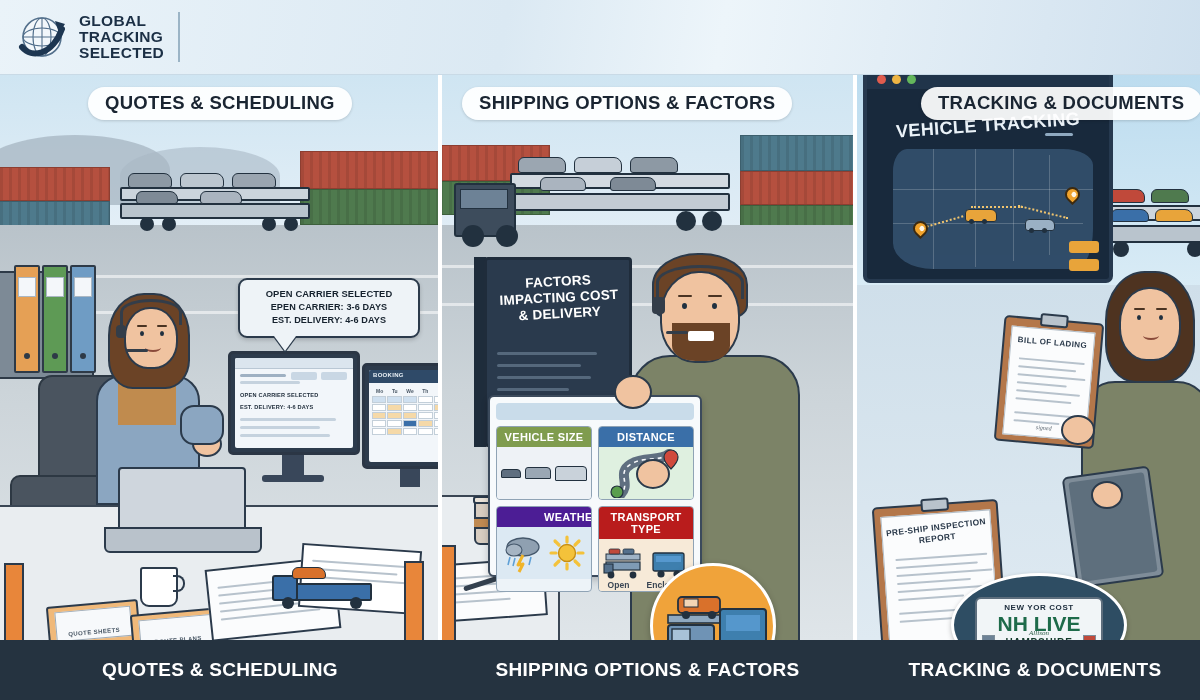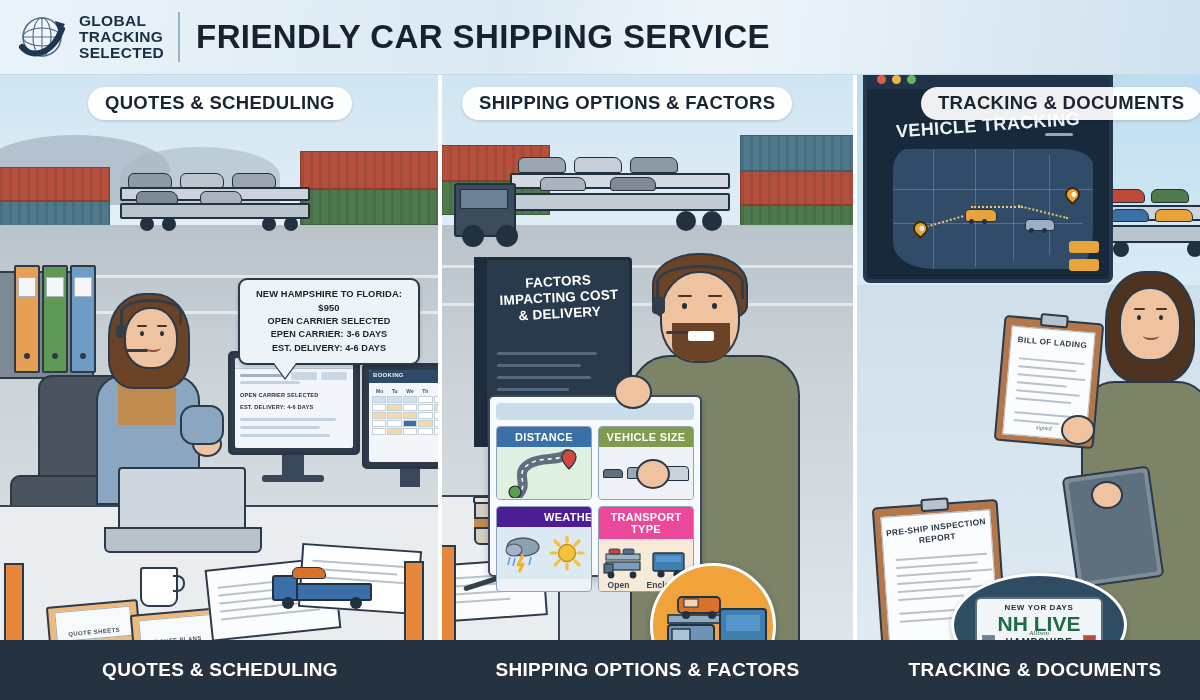--- a/index.html
+++ b/index.html
@@ -418,21 +418,20 @@
           <path d="M37 10 L47 13 L41 22 Z" fill="#1d3651"></path>
         </svg>
       </div>
       <div class="logo-text">
         <div>GLOBAL</div>
         <div>TRACKING</div>
         <div>SELECTED</div>
       </div>
     </div>
     <div class="logo-divider"></div>
-    <div class="header-title">FRIENDLY CAR SHIPPING SERVICE</div>
   </div>
 
   <div class="panels">
 
     <div class="panel p1">
       <div class="sky"></div>
       <div class="mountain" style="left:-20px;top:60px;width:190px;height:70px;border-radius:50% 50% 0 0;"></div>
       <div class="mountain" style="left:120px;top:72px;width:160px;height:58px;border-radius:50% 50% 0 0;opacity:.6;"></div>
       <div class="tree" style="left:22px;top:92px;width:26px;height:34px;background:#d88a3c;border:1px solid #9a5f25;"></div>
       <div class="tree" style="left:54px;top:98px;width:22px;height:30px;background:#c9a63c;border:1px solid #8f7320;"></div>
@@ -549,21 +548,20 @@
                 <div class="cal-cell"></div>
                 <div class="cal-cell"></div>
             </div>
           </div>
           <div class="line" style="left:3px;top:22px;width:0;"></div>
         </div>
       </div>
       <div class="mon-stand" style="left:400px;top:394px;width:20px;height:18px;"></div>
 
       <div class="bubble" style="left:238px;top:203px;">
-        <div>NEW HAMPSHIRE TO FLORIDA: $950</div>
         <div>OPEN CARRIER SELECTED</div>
         <div>EPEN CARRIER: 3-6 DAYS</div>
         <div>EST. DELIVERY: 4-6 DAYS</div>
         <div class="tail"></div>
       </div>
 
       <div class="laptop-screen" style="left:118px;top:392px;width:128px;height:62px;"></div>
       <div class="laptop-base" style="left:104px;top:452px;width:158px;height:26px;"></div>
 
       <div class="mug" style="left:140px;top:492px;width:38px;height:40px;"></div>
@@ -652,37 +650,37 @@
       <div class="headset-cup" style="left:212px;top:222px;width:13px;height:17px;"></div>
       <div class="mic" style="left:226px;top:256px;width:22px;"></div>
       <div class="hand" style="left:174px;top:300px;width:38px;height:34px;z-index:25;"></div>
       <div class="hand" style="left:196px;top:384px;width:34px;height:30px;z-index:25;"></div>
 
       <div class="poster" style="left:48px;top:320px;width:214px;height:182px;">
         <div class="poster-bar"></div>
         <div class="poster-grid">
 
           <div class="fcard">
+            <div class="ft" style="background:#7f9c4e;">VEHICLE SIZE</div>
+            <div class="fb" style="background:#eef2f6;">
+              <div style="width:20px;height:9px;background:#5f6f80;border:1px solid #22313f;border-radius:3px 4px 1px 1px;"></div>
+              <div style="width:26px;height:12px;background:#9aa7b4;border:1px solid #22313f;border-radius:3px 4px 1px 1px;"></div>
+              <div style="width:32px;height:15px;background:#c9d2da;border:1px solid #22313f;border-radius:3px 4px 1px 1px;"></div>
+            </div>
+          </div>
+
+          <div class="fcard">
             <div class="ft" style="background:#3a6fa8;">DISTANCE</div>
             <div class="fb" style="background:#dff0e0;">
               <svg width="78" height="50" viewBox="0 0 78 50">
                 <path d="M12 48 C26 36 8 26 24 16 C38 8 52 14 62 6" stroke="#5f6f80" stroke-width="10" fill="none" stroke-linecap="round"></path>
                 <path d="M12 48 C26 36 8 26 24 16 C38 8 52 14 62 6" stroke="#f6f8fa" stroke-width="1.6" fill="none" stroke-dasharray="4 4"></path>
                 <circle cx="10" cy="44" r="6" fill="#5a9e4e" stroke="#22313f" stroke-width="1.2"></circle>
                 <path d="M64 2 a7 7 0 0 1 7 7 c0 5 -7 12 -7 12 s-7 -7 -7 -12 a7 7 0 0 1 7 -7z" fill="#d0493c" stroke="#22313f" stroke-width="1.2"></path>
               </svg>
-            </div>
-          </div>
-
-          <div class="fcard">
-            <div class="ft" style="background:#7f9c4e;">VEHICLE SIZE</div>
-            <div class="fb" style="background:#eef2f6;">
-              <div style="width:20px;height:9px;background:#5f6f80;border:1px solid #22313f;border-radius:3px 4px 1px 1px;"></div>
-              <div style="width:26px;height:12px;background:#9aa7b4;border:1px solid #22313f;border-radius:3px 4px 1px 1px;"></div>
-              <div style="width:32px;height:15px;background:#c9d2da;border:1px solid #22313f;border-radius:3px 4px 1px 1px;"></div>
             </div>
           </div>
 
           <div class="fcard">
             <div class="ft" style="background:#4c1d95;padding-left:47px;">WEATHER</div>
             <div class="fb" style="background:#dce9f3;">
               <svg width="42" height="40" viewBox="0 0 42 40">
                 <ellipse cx="20" cy="14" rx="16" ry="9" fill="#8fa0b1" stroke="#44576b" stroke-width="1.3"></ellipse>
                 <ellipse cx="11" cy="17" rx="8" ry="6" fill="#a5b4c3" stroke="#44576b" stroke-width="1.1"></ellipse>
                 <path d="M20 22 L15 32 L20 31 L16 39" stroke="#f0b429" stroke-width="3" fill="none" stroke-linejoin="round"></path>
@@ -700,21 +698,21 @@
                   <line x1="6" y1="6" x2="10" y2="10"></line>
                     <line x1="26" y1="26" x2="30" y2="30"></line>
                   <line x1="6" y1="30" x2="10" y2="26"></line>
                     <line x1="26" y1="10" x2="30" y2="6"></line>
                 </g>
               </svg>
             </div>
           </div>
 
           <div class="fcard">
-            <div class="ft" style="background:#ec4899;">TRANSPORT TYPE</div>
+            <div class="ft" style="background:#b91c1c;">TRANSPORT TYPE</div>
             <div class="fb" style="background:#f7ead8;">
               <svg width="42" height="34" viewBox="0 0 42 34">
                 <rect x="3" y="14" width="34" height="8" fill="#7f9bb5" stroke="#22313f" stroke-width="1.2"></rect>
                 <rect x="3" y="6" width="34" height="6" fill="#9fb3c6" stroke="#22313f" stroke-width="1"></rect>
                 <rect x="6" y="1" width="11" height="5" rx="1.5" fill="#c0493a" stroke="#22313f" stroke-width=".8"></rect>
                 <rect x="20" y="1" width="11" height="5" rx="1.5" fill="#54708c" stroke="#22313f" stroke-width=".8"></rect>
                 <rect x="1" y="16" width="9" height="9" fill="#54708c" stroke="#22313f" stroke-width="1.1"></rect>
                 <circle cx="8" cy="27" r="3.4" fill="#22313f"></circle>
                   <circle cx="30" cy="27" r="3.4" fill="#22313f"></circle>
               </svg>
@@ -854,21 +852,21 @@
           <div class="doc-line" style="left:11px;top:74px;width:90px;"></div>
           <div class="doc-line" style="left:11px;top:82px;width:66px;"></div>
           <div class="doc-line" style="left:11px;top:96px;width:86px;"></div>
           <div class="doc-line" style="left:11px;top:104px;width:56px;"></div>
           <div style="position:absolute;left:22px;bottom:7px;font-size:6px;font-style:italic;color:#55606b;font-family:'Liberation Serif',serif;">signed</div>
         </div>
       </div>
 
       <div class="plate-badge" style="left:96px;top:498px;width:176px;height:104px;border-radius:52%;">
         <div class="plate">
-          <div class="top">NEW YOR DAYS</div>
+          <div class="top">NEW YOR COST</div>
           <div class="mid">NH LIVE FREE</div>
           <div class="script">Allison</div>
           <div class="bot">HAMPSHIRE</div>
           <div class="sq" style="left:5px;background:#6d8296;">NH</div>
           <div class="sq" style="right:5px;background:#c0493a;">NH</div>
         </div>
       </div>
 
       <div class="badge b3">TRACKING &amp; DOCUMENTS</div>
     </div>

